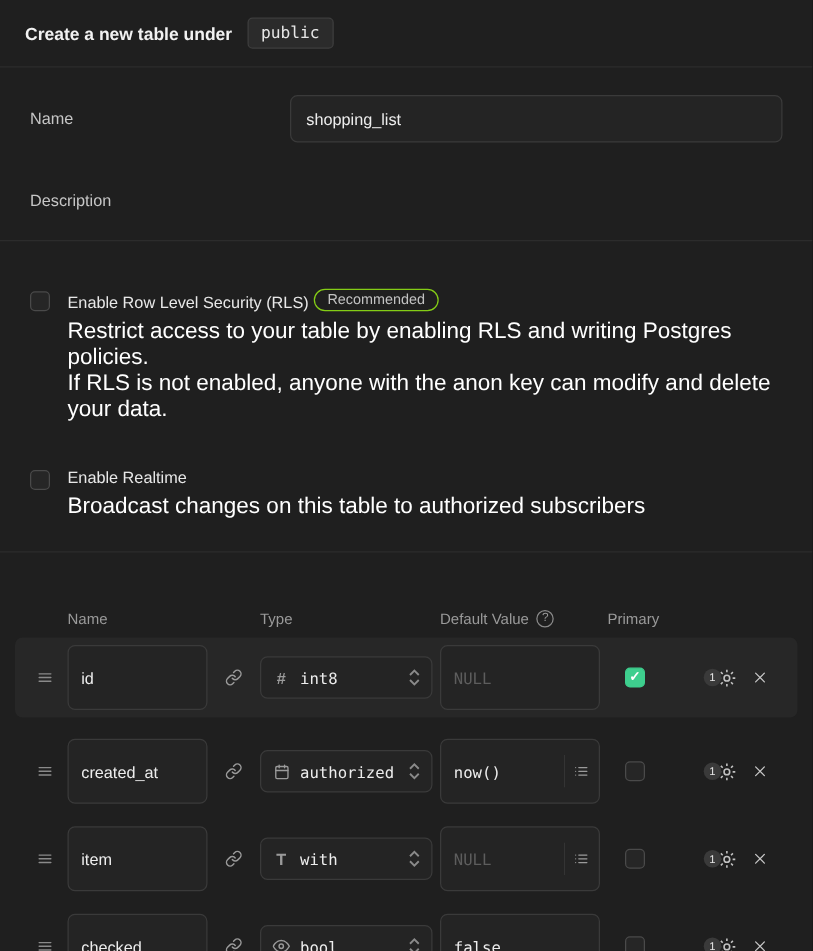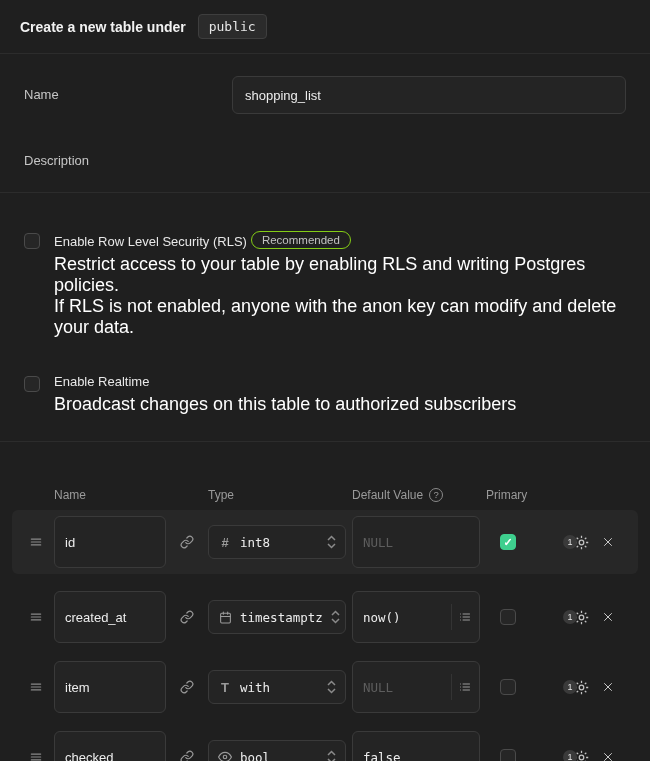--- a/index.html
+++ b/index.html
@@ -265,21 +265,21 @@
         </button>
         <button class="type-select">
           <span class="type-glyph">
             <svg width="13" height="13" viewBox="0 0 24 24" fill="none" stroke="currentColor" stroke-width="2" stroke-linecap="round">
                 <rect x="3" y="4" width="18" height="18" rx="2"></rect>
                 <line x1="16" y1="2" x2="16" y2="6"></line>
                 <line x1="8" y1="2" x2="8" y2="6"></line>
                 <line x1="3" y1="10" x2="21" y2="10"></line>
               </svg>
           </span>
-          <span>timestamptz</span>
+          <span>authorized</span>
           <span class="type-chevrons">
             <svg width="9" height="14" viewBox="0 0 9 14" fill="none" stroke="currentColor" stroke-width="1.5">
                 <path d="M1 5l3.5-3.5L8 5"></path>
                 <path d="M1 9l3.5 3.5L8 9"></path>
               </svg>
           </span>
         </button>
         <div class="default-wrap">
           <input class="cell-input" type="text" value="now()" placeholder="" style="">
           <button class="default-menu-btn">

